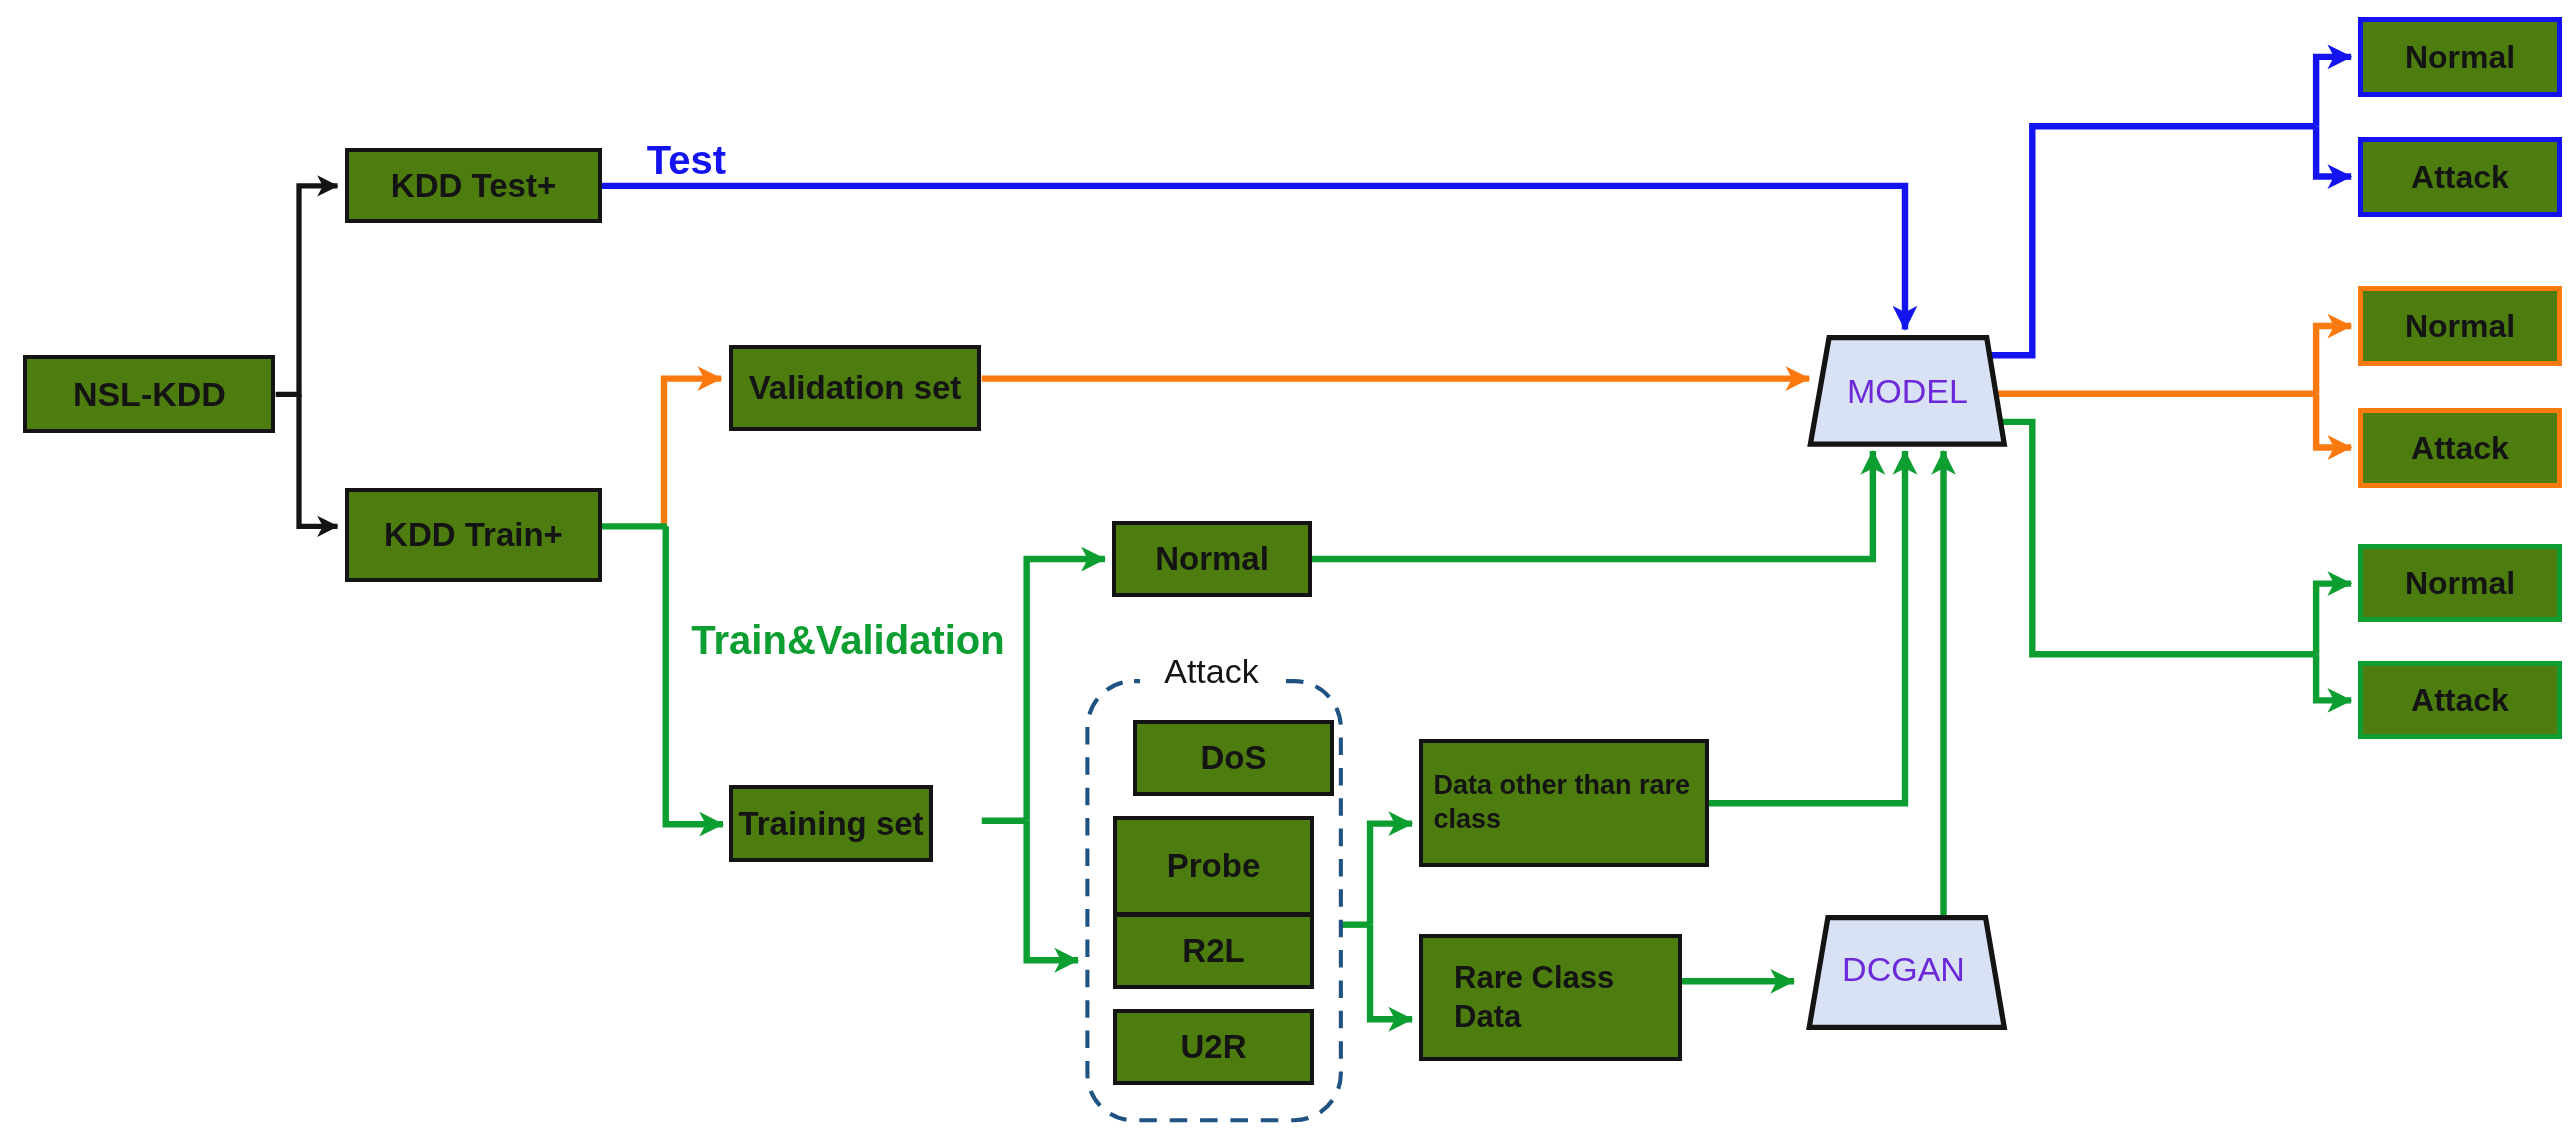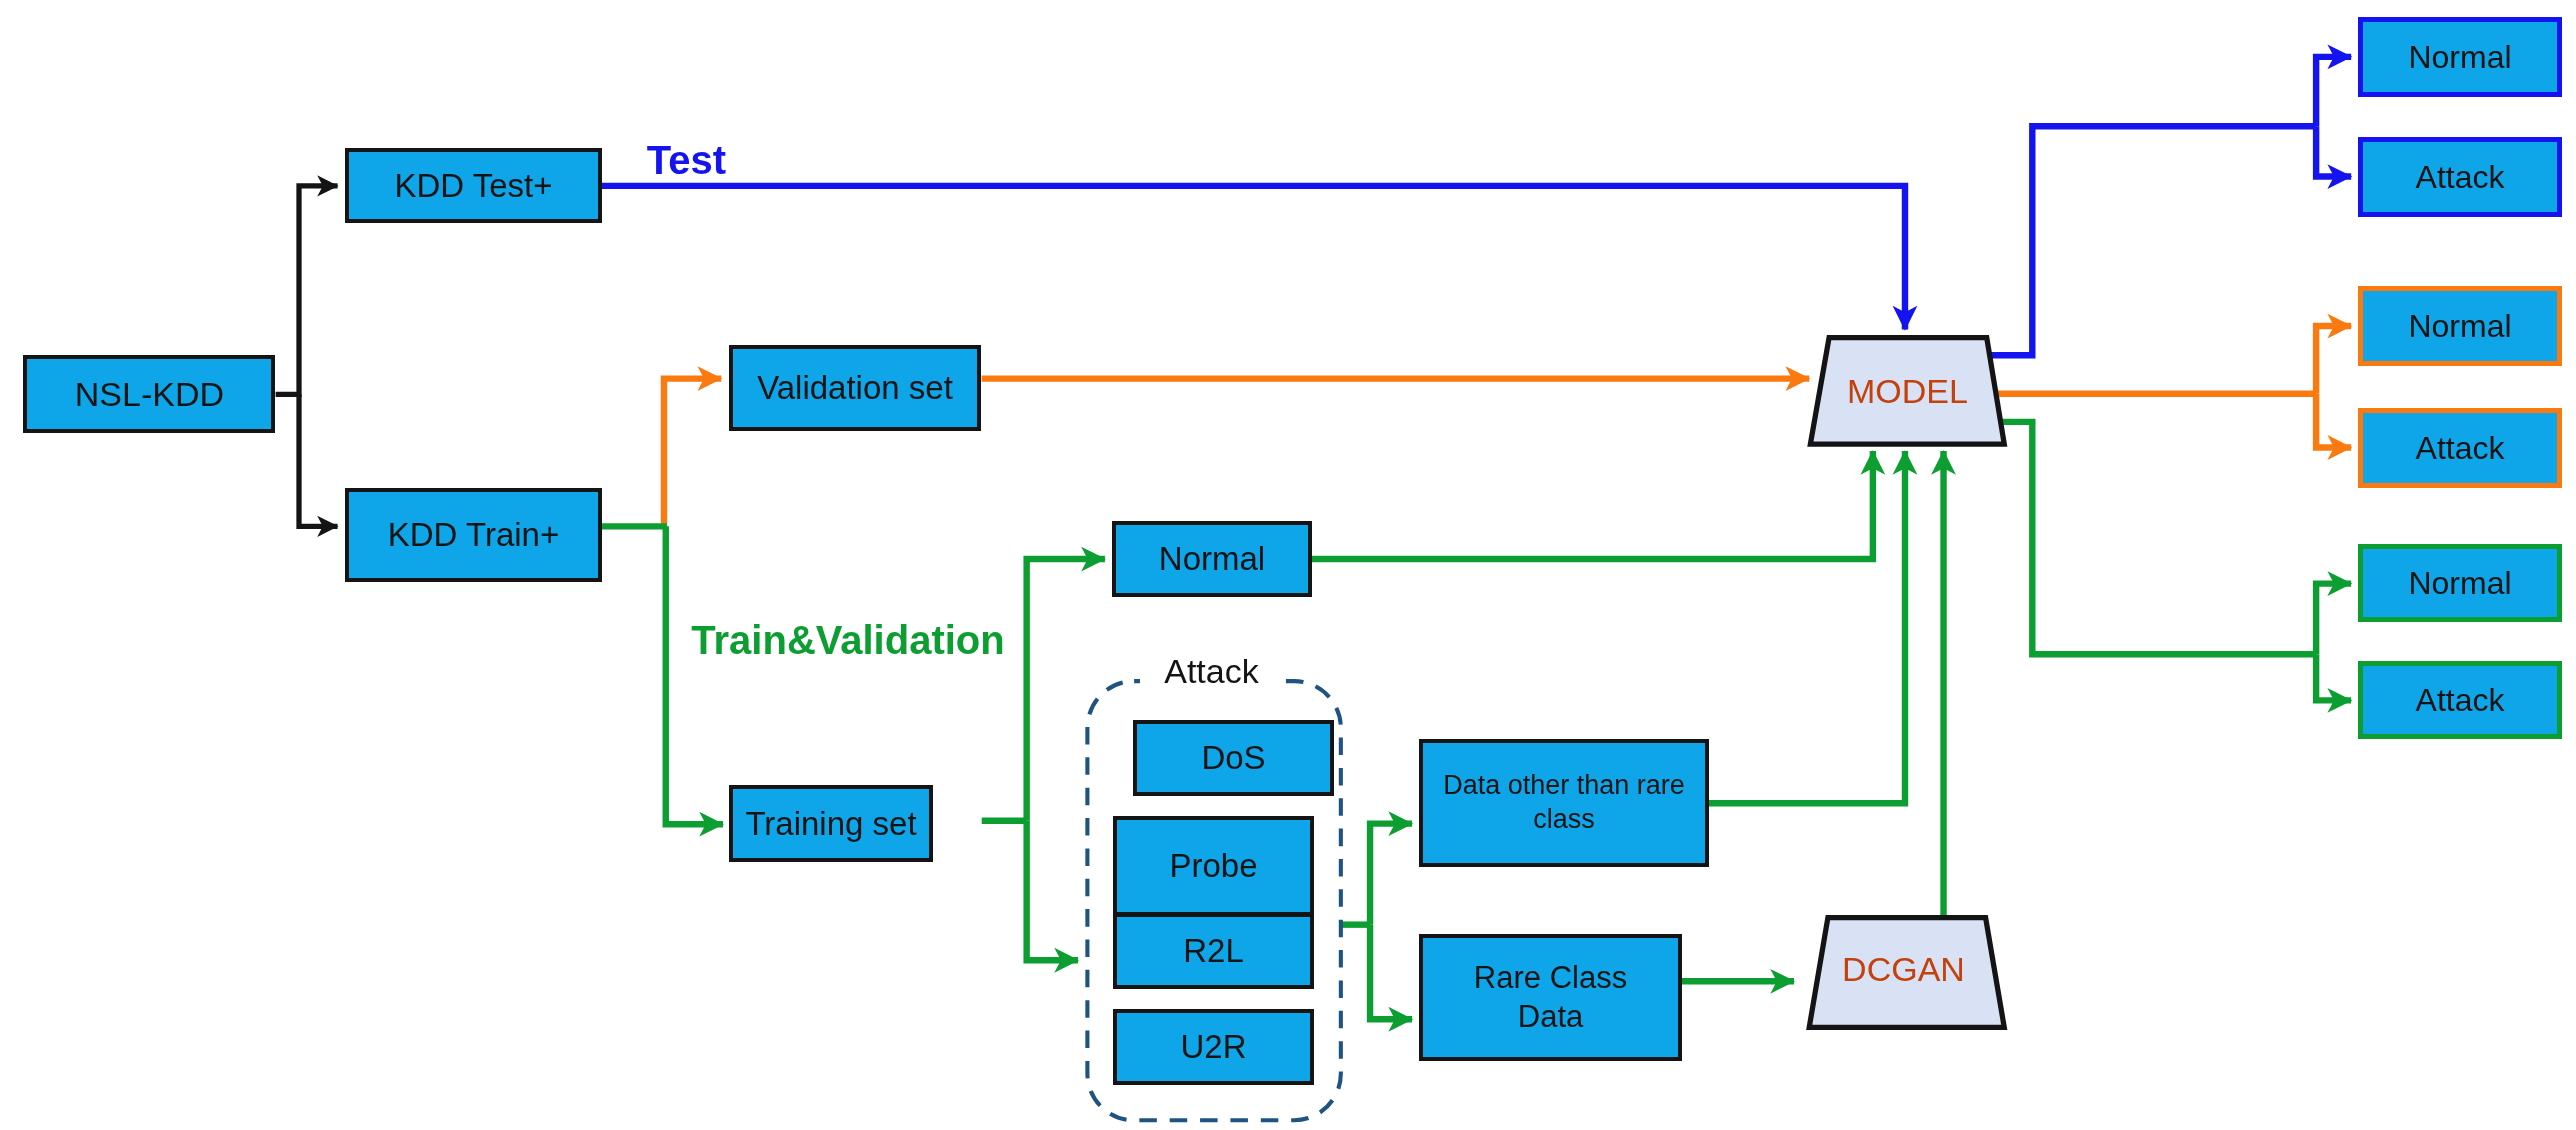--- a/index.html
+++ b/index.html
@@ -1,33 +1,33 @@
 <!DOCTYPE html>
 <html style="font-size:9.3px"><head>
 <meta charset="utf-8">
 <style>
   html,body{margin:0;padding:0;background:#ffffff;}
   #canvas{position:relative;width:2576px;height:1131px;background:#ffffff;overflow:hidden;
           font-family:"Liberation Sans",sans-serif;}
   svg.wires{position:absolute;left:0;top:0;z-index:1;}
-  .box{position:absolute;z-index:2;background:#0ea5e9;border:4.1px solid #141414;box-sizing:border-box;
-       display:flex;align-items:center;justify-content:center;text-align:center;
-       font-size:33px;color:#141414;line-height:1.25;}
+  .box{position:absolute;z-index:2;background:#4d7c0f;border:4.1px solid #141414;box-sizing:border-box;
+       display:flex;align-items:center;justify-content:center;text-align:left;
+       font-size:33px;color:#141414;line-height:1.25;font-weight:bold;}
   .outbox{border-width:5.8px;font-size:32px;}
   .outbox.blue{border-color:#1414f0;}
   .outbox.orange{border-color:#fb7a10;}
   .outbox.green{border-color:#0d9e31;}
   .flowlabel{position:absolute;z-index:3;font-weight:bold;font-size:40px;
              display:flex;align-items:center;justify-content:center;text-align:center;}
   .flowlabel.blue{color:#1414f0;}
   .flowlabel.green{color:#0d9e31;}
   .grouplabel{position:absolute;z-index:3;background:#ffffff;color:#141414;font-size:34px;
               display:flex;align-items:center;justify-content:center;}
   .traptext{position:absolute;z-index:2;display:flex;align-items:center;justify-content:center;
-            font-size:34px;color:#c2410c;}
+            font-size:34px;color:#6d28d9;}
   .wrapnarrow{display:inline-block;max-width:193px;}
 </style>
 </head>
 <body>
 
 <div id="canvas">
 
   <svg class="wires" width="2576" height="1131" viewBox="0 0 4411 1936">
     <defs>
       <marker id="ah-k" viewBox="0 0 5 5" refX="4.6" refY="2.5" markerWidth="4.4" markerHeight="4.4" orient="auto" markerUnits="strokeWidth">

